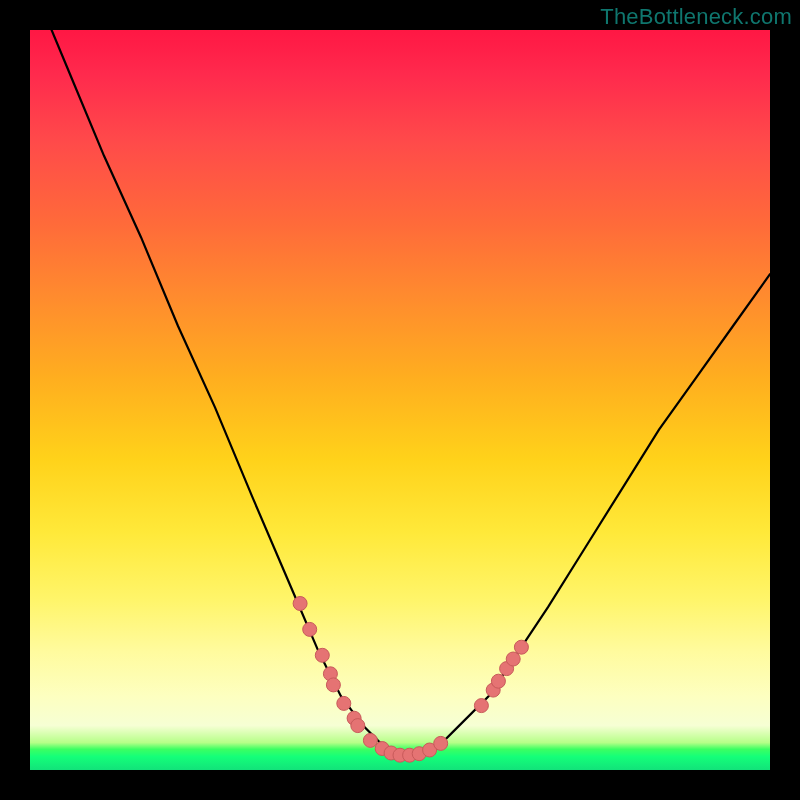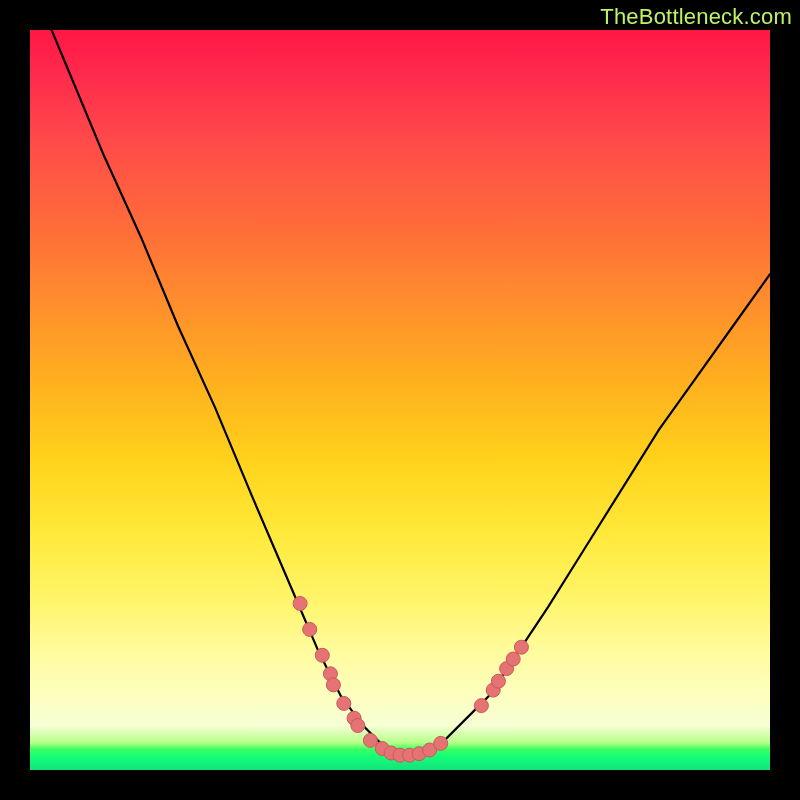--- a/index.html
+++ b/index.html
@@ -41,21 +41,21 @@
       #b6ff88 96.3%,
       #3bff62 97.2%,
       #14ff79 98.2%,
       #12e27a 100%
     );
   }
   .watermark {
     position: absolute;
     top: 4px;
     right: 8px;
-    color: #bef264;
+    color: #0f766e;
     font-size: 22px;
     font-weight: 500;
     letter-spacing: 0.2px;
     user-select: none;
   }
   svg.overlay {
     position: absolute;
     left: 0;
     top: 0;
     width: 740px;

